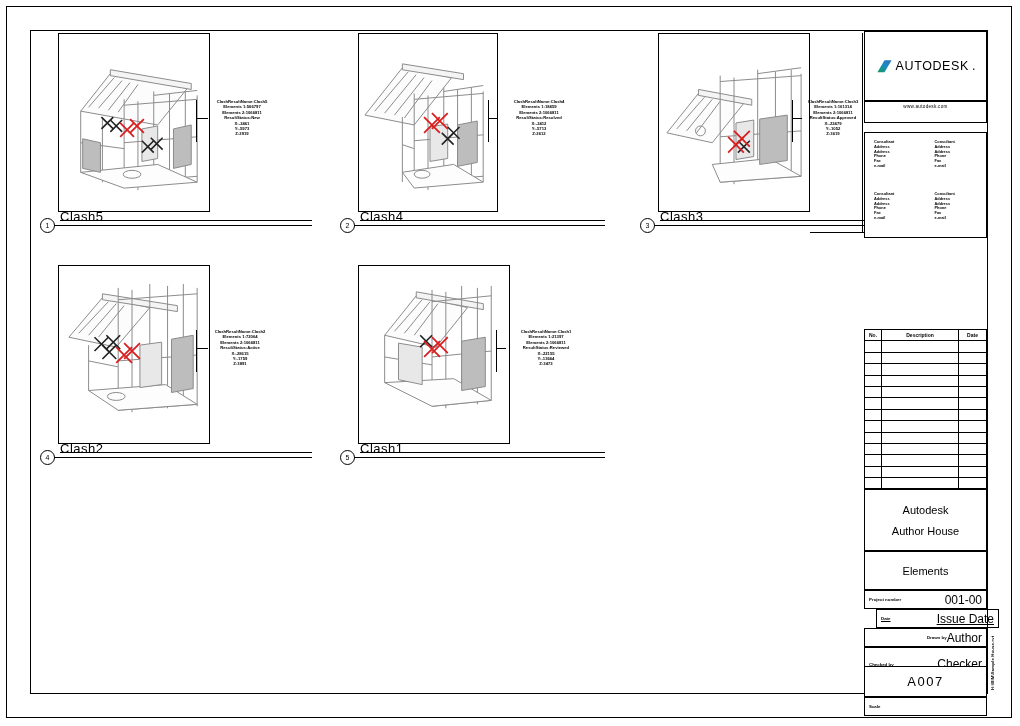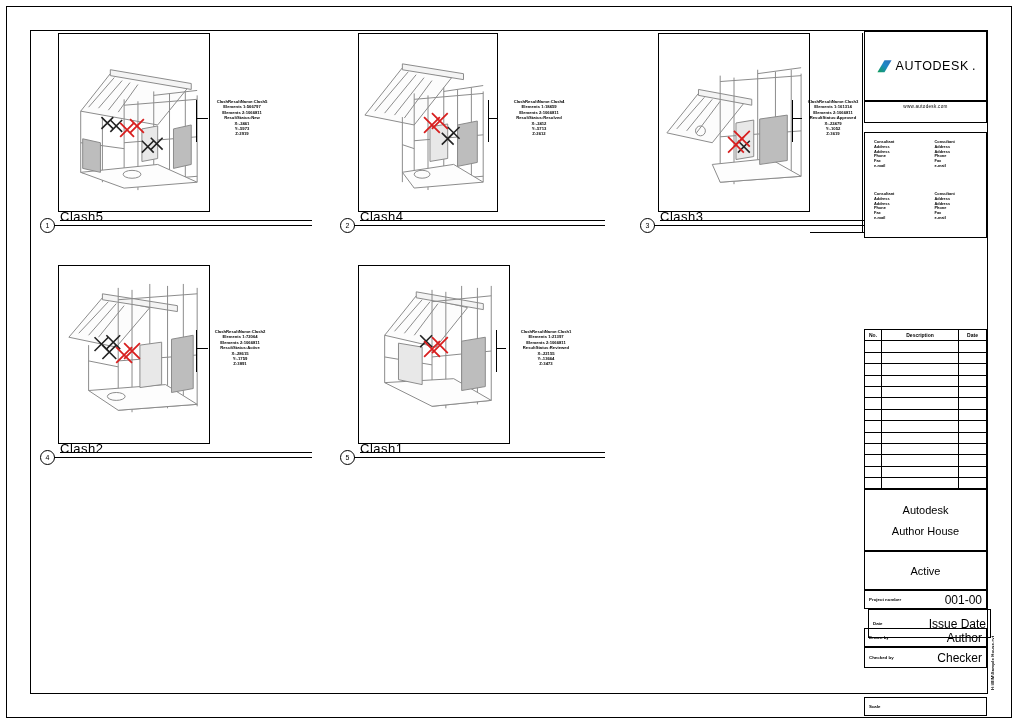--- a/index.html
+++ b/index.html
@@ -478,40 +478,43 @@
           </tbody>
       </table>
     </div>
 
     <div class="tb-box pname two" style="left:0;top:458px;width:123px;height:62px;">
       <span>Autodesk</span>
       <span>Author House</span>
     </div>
 
     <div class="tb-box pname" style="left:0;top:520px;width:123px;height:39px;">
-      <span>Active</span>
+      <span>Elements</span>
     </div>
 
     <div class="kv" style="left:0;top:559px;width:123px;height:19px;">
       <span class="k">Project number</span>
       <span class="v">001-00</span>
     </div>
-    <div class="kv" style="left:4px;top:578px;width:123px;height:29px;">
+    <div class="kv" style="left:12px;top:578px;width:123px;height:19px;text-decoration:underline;">
       <span class="k">Date</span>
       <span class="v">Issue Date</span>
     </div>
-    <div class="kv" style="left:0;top:597px;width:123px;height:19px;">
+    <div class="kv" style="left:0;top:597px;width:123px;height:19px;justify-content:flex-end;">
       <span class="k">Drawn by</span>
       <span class="v">Author</span>
     </div>
-    <div class="kv" style="left:0;top:616px;width:123px;height:21px;">
+    <div class="kv" style="left:0;top:616px;width:123px;height:34px;">
       <span class="k">Checked by</span>
       <span class="v">Checker</span>
     </div>
 
+    <div class="tb-box sheetno" style="left:0;top:635px;width:123px;height:31px;">
+      <span>A007</span>
+    </div>
 
     <div class="tb-box scalebox" style="left:0;top:666px;width:123px;height:19px;">
       <span>Scale</span>
     </div>
   </div>
 
   <div class="leader" style="left:810px;top:232px;width:54px;"></div>
   <div class="leader-v" style="left:862px;top:33px;height:199px;"></div>
 
   <div class="vpath" style="left:990px;top:690px;">H:\BIM\Sample House.rvt</div>

